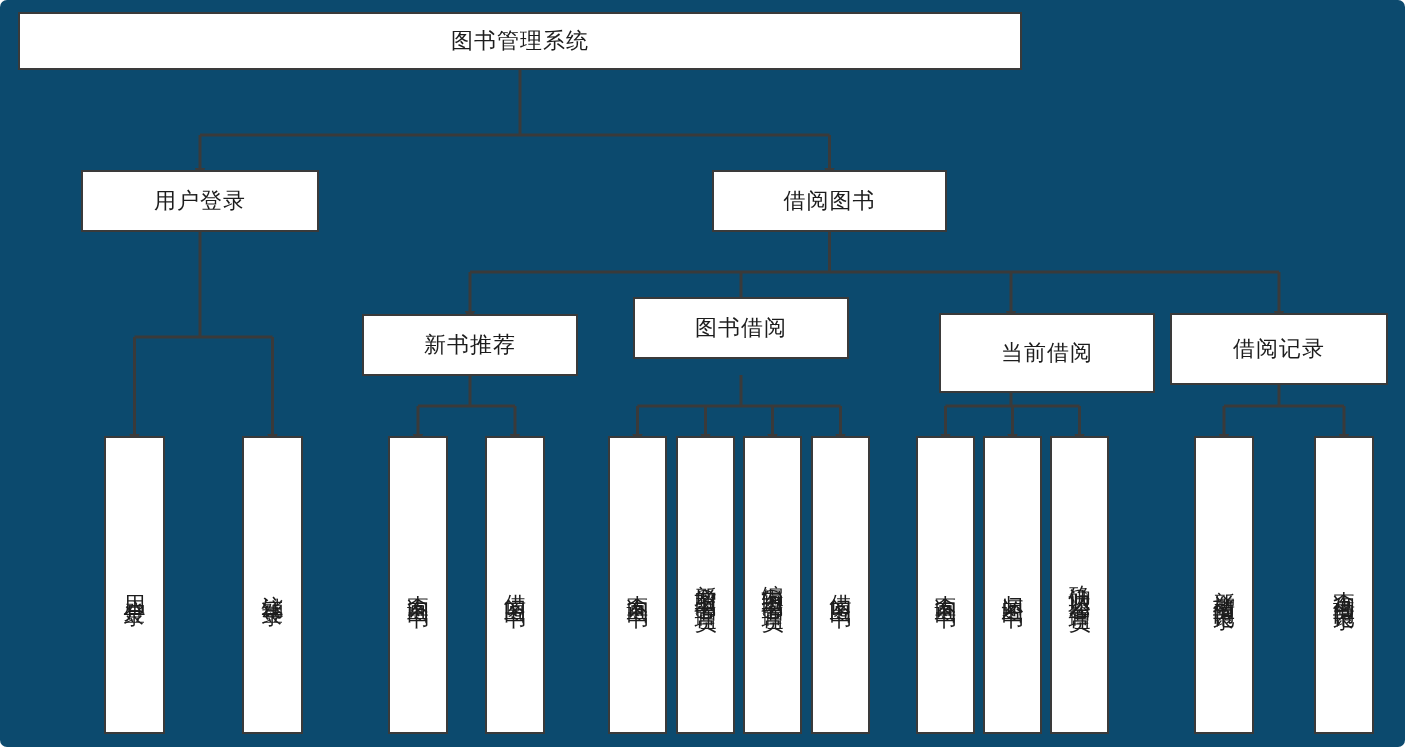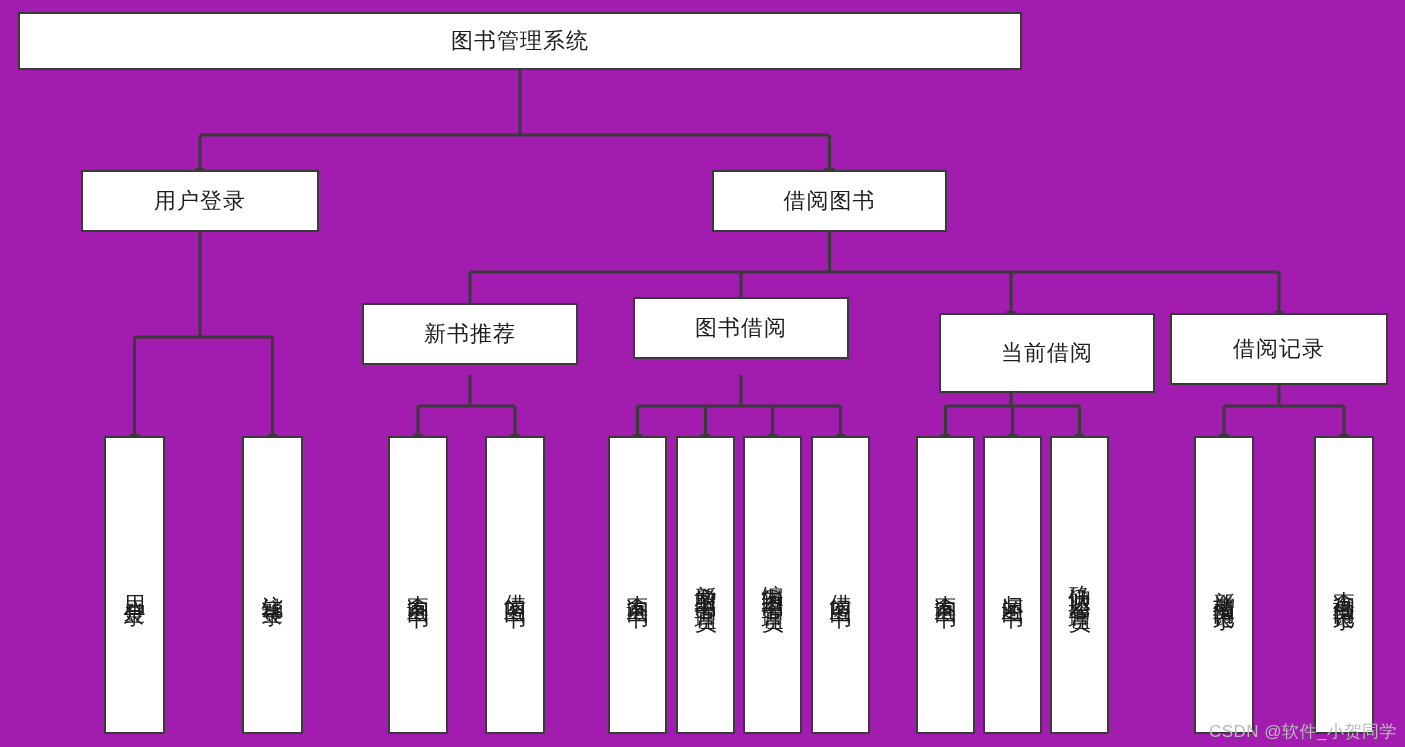--- a/index.html
+++ b/index.html
@@ -7,22 +7,23 @@
     padding: 0;
     background: #ffffff;
   }
   body {
     font-family: "Liberation Sans", "DejaVu Sans", sans-serif;
   }
   #canvas {
     position: relative;
     width: 1405px;
     height: 747px;
-    background: #a21caf;
+    background: #0c4a6e;
     overflow: hidden;
+    border-radius: 7px;
   }
   #edges {
     position: absolute;
     left: 0;
     top: 0;
     width: 1405px;
     height: 747px;
   }
   .node {
     position: absolute;
@@ -116,21 +117,21 @@
   <div id="nodes">
       <div class="node horiz" style="left: 18px; top: 12px; width: 1004px; height: 58px;">
         <span class="label">图书管理系统</span>
       </div>
       <div class="node horiz" style="left: 81px; top: 170px; width: 238px; height: 62px;">
         <span class="label">用户登录</span>
       </div>
       <div class="node horiz" style="left: 712px; top: 170px; width: 235px; height: 62px;">
         <span class="label">借阅图书</span>
       </div>
-      <div class="node horiz" style="left: 362px; top: 303px; width: 216px; height: 62px;">
+      <div class="node horiz" style="left: 362px; top: 314px; width: 216px; height: 62px;">
         <span class="label">新书推荐</span>
       </div>
       <div class="node horiz" style="left: 633px; top: 297px; width: 216px; height: 62px;">
         <span class="label">图书借阅</span>
       </div>
       <div class="node horiz" style="left: 939px; top: 313px; width: 216px; height: 80px;">
         <span class="label">当前借阅</span>
       </div>
       <div class="node horiz" style="left: 1170px; top: 313px; width: 218px; height: 72px;">
         <span class="label">借阅记录</span>
@@ -169,14 +170,13 @@
         <span class="label">确认归还（管理员）</span>
       </div>
       <div class="node vert" style="left: 1194px; top: 436px; width: 60px; height: 298px;">
         <span class="label">新增借阅记录</span>
       </div>
       <div class="node vert" style="left: 1314px; top: 436px; width: 60px; height: 298px;">
         <span class="label">查询借阅记录</span>
       </div>
     </div>
 
-  <div id="watermark">CSDN @软件_小贺同学</div>
 </div>
 
 </body></html>

